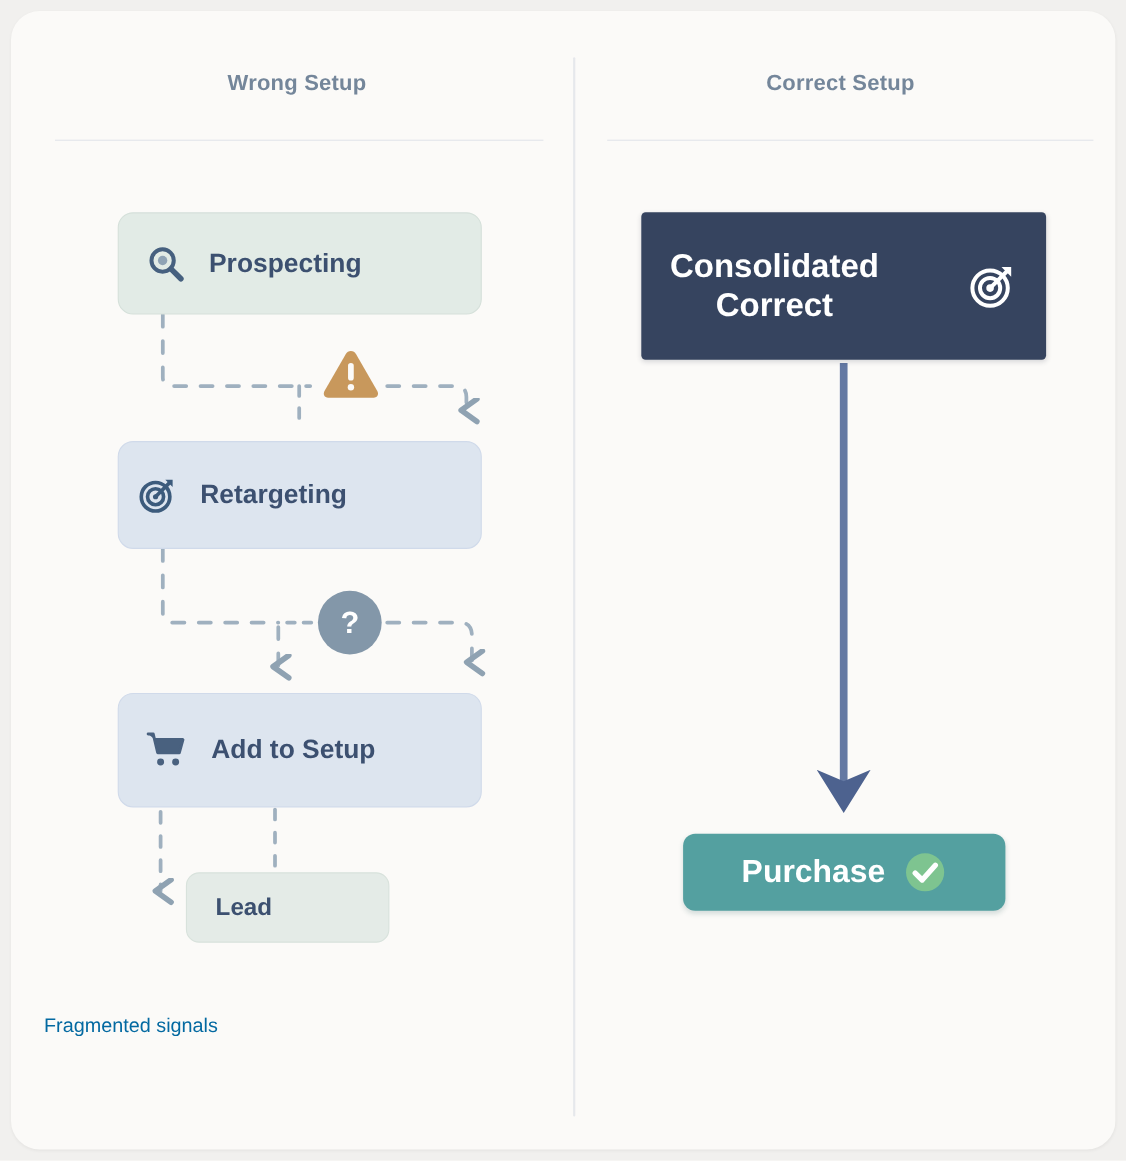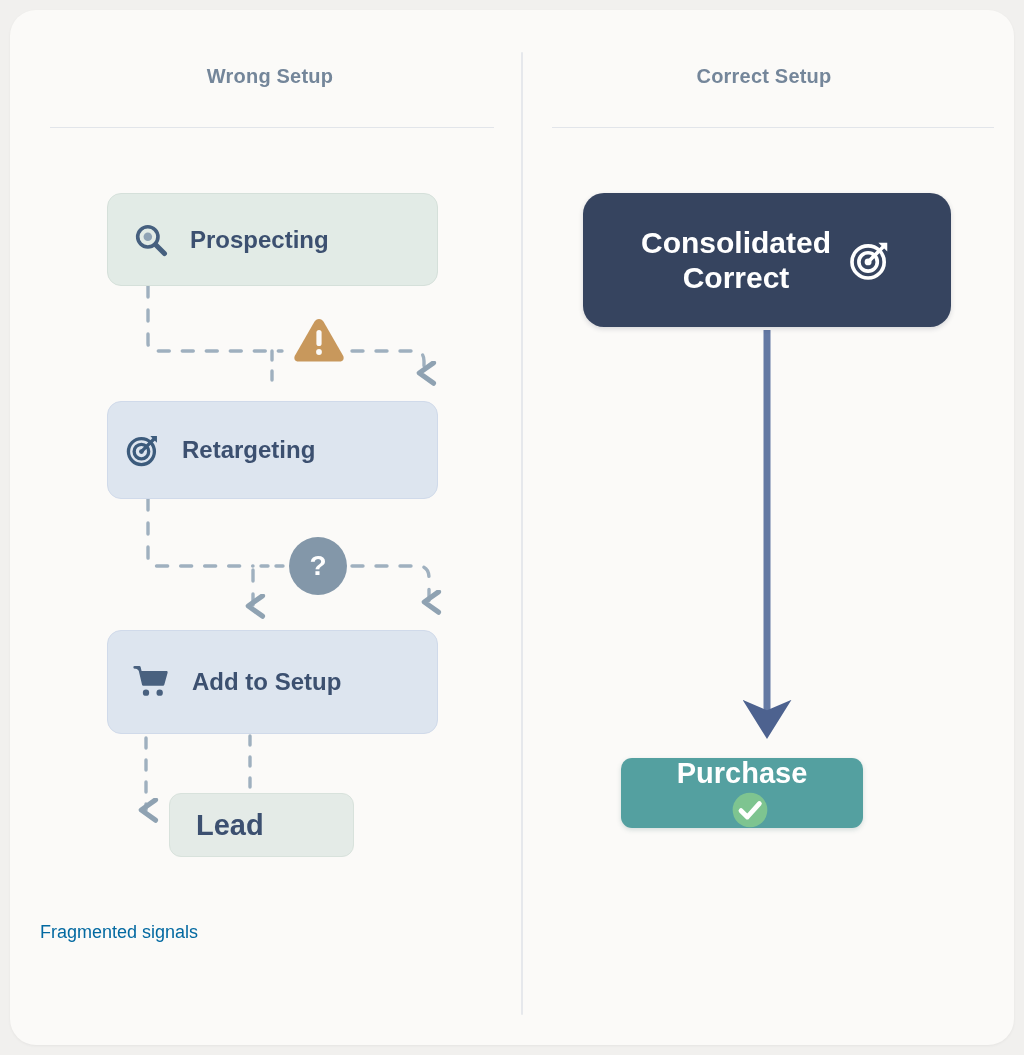--- a/index.html
+++ b/index.html
@@ -89,55 +89,54 @@
     border: 1px solid #d0daea;
     padding-left: 24px;
   }
   #node-lead {
     left: 159px; top: 783px; width: 185px; height: 64px;
     background: #e4ebe7;
     border: 1px solid #d8e2dc;
     padding-left: 26px;
     border-radius: 12px;
   }
-  #node-lead .label { font-size: 29px; }
+  #node-lead .label { font-size: 22px; }
 
   .node .icon {
     display: flex;
     align-items: center;
     justify-content: center;
     margin-right: 20px;
   }
 
   
   #node-campaign {
     left: 573px; top: 183px; width: 368px; height: 134px;
     background: #36445f;
-    border-radius: 21px;
+    border-radius: 4px;
     padding: 0 26px;
-    justify-content: center;
+    justify-content: space-between;
     box-shadow: 0 2px 5px rgba(30,40,60,0.16);
   }
   #node-campaign .camp-text {
     font-size: 30px;
     font-weight: bold;
     color: #ffffff;
     line-height: 1.18;
     text-align: center;
   }
   #node-campaign .icon { margin-right: 0; margin-left: 16px; }
 
   #node-purchase {
-    left: 611px; top: 748px; width: 242px; height: 70px;
+    left: 611px; top: 748px; width: 293px; height: 70px;
     background: #54a0a0;
     border-radius: 11px;
     justify-content: center;
     padding: 0 20px;
     box-shadow: 0 2px 5px rgba(40,90,90,0.18);
-    flex-direction: column;
   }
   #node-purchase .label { color: #ffffff; font-size: 29px; font-weight: bold; }
   #node-purchase .icon { margin-right: 0; margin-left: 16px; }
 
   
   #connectors {
     position: absolute;
     left: 0; top: 0;
     width: 1004px; height: 1035px;
     pointer-events: none;

